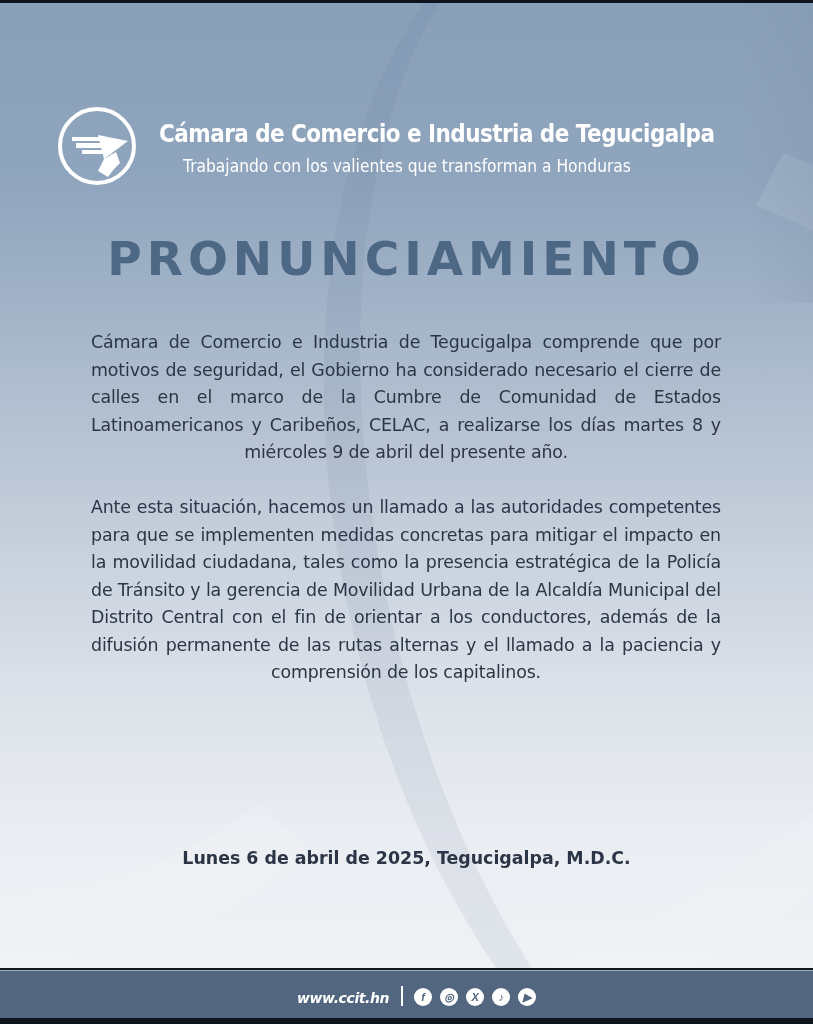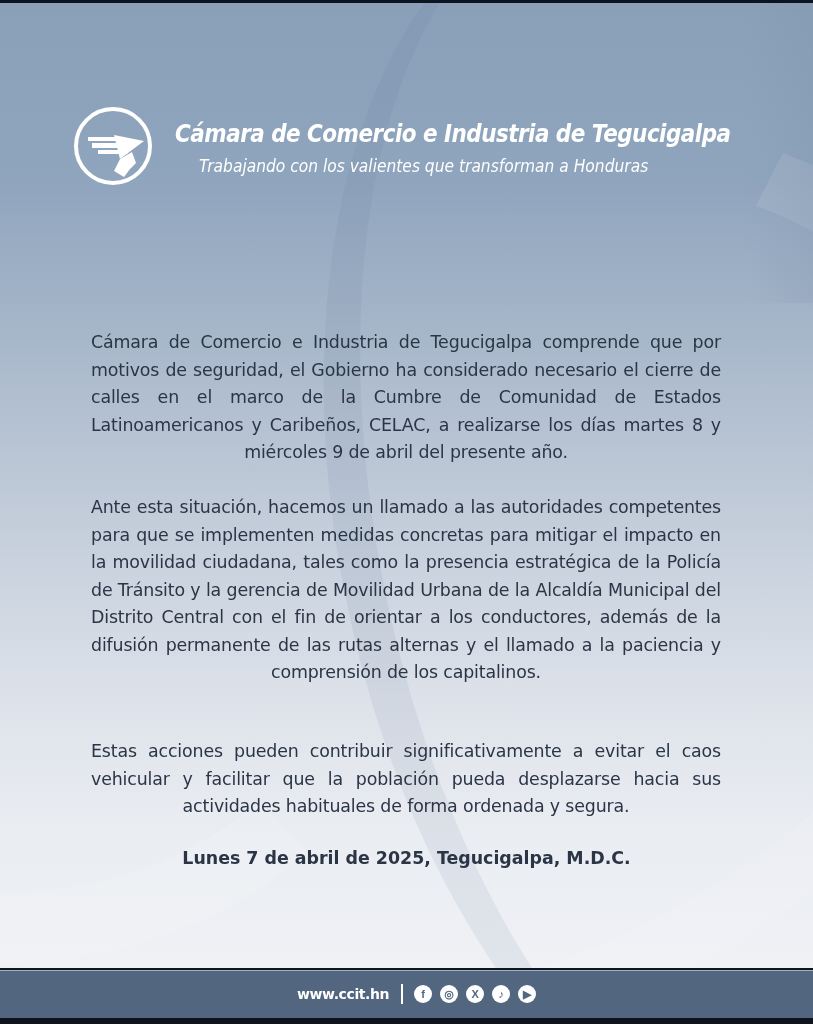--- a/index.html
+++ b/index.html
@@ -34,21 +34,21 @@
     .swoosh-3 {
       left: -420px; top: 260px; width: 700px; height: 560px;
       border: 70px solid rgba(255,255,255,0.12);
       border-right-color: transparent; border-top-color: transparent;
     }
     .right-shade {
       position: absolute; right: 0; top: 0; width: 70px; height: 300px;
       background: linear-gradient(90deg, rgba(120,140,165,0) 0%, rgba(120,140,165,0.18) 100%);
     }
 
-    .header { position: absolute; left: 74px; top: 104px; width: 690px; height: 86px; font-style: italic; }
+    .header { position: absolute; left: 58px; top: 104px; width: 690px; height: 86px; }
     .logo {
       position: absolute; left: 0; top: 0; width: 78px; height: 78px;
       border: 4px solid #ffffff; border-radius: 50%; box-sizing: border-box;
     }
     .logo svg { position: absolute; left: 6px; top: 8px; }
     .org-name {
       position: absolute; left: 101px; top: 12px;
       font-size: 25px; font-weight: bold; color: #ffffff;
       letter-spacing: -0.6px; white-space: nowrap;
       font-family: "DejaVu Sans", sans-serif;
@@ -84,21 +84,21 @@
       font-family: "DejaVu Sans", sans-serif;
     }
 
     .footer {
       position: absolute; left: 0; top: 970px; width: 813px; height: 48px;
       background: #526680;
       border-top: 1px solid #9fb0c4;
     }
     .footer-inner {
       position: absolute; left: 297px; top: 11px; height: 24px;
-      display: flex; align-items: center; gap: 4px;
+      display: flex; align-items: flex-end; gap: 4px; font-style: italic;
     }
     .footer-url {
       color: #ffffff; font-size: 14px; font-weight: bold; letter-spacing: -0.4px;
       font-family: "DejaVu Sans", sans-serif;
       margin-right: 8px;
     }
     .footer-divider { width: 2px; height: 20px; background: #ffffff; margin-right: 7px; }
     .social {
       width: 18px; height: 18px; border-radius: 50%; background: #ffffff;
       margin-right: 4px; display: flex; align-items: center; justify-content: center;
@@ -126,26 +126,26 @@
           <polygon points="14,31 40,31 44,35 14,35"></polygon>
           <polygon points="30,16 60,22 44,34 36,40"></polygon>
           <polygon points="36,40 48,33 52,44 46,50 40,58 30,52"></polygon>
         </g>
       </svg>
     </div>
     <div class="org-name">Cámara de Comercio e Industria de Tegucigalpa</div>
     <div class="tagline">Trabajando con los valientes que transforman a Honduras</div>
   </div>
 
+  <div class="title">PRONUNCIAMIENTO</div>
 
   <div class="body-text p1">Cámara de Comercio e Industria de Tegucigalpa comprende que por motivos de seguridad, el Gobierno ha considerado necesario el cierre de calles en el marco de la Cumbre de Comunidad de Estados Latinoamericanos y Caribeños, CELAC, a realizarse los días martes 8 y miércoles 9 de abril del presente año.</div>
   <div class="body-text p2">Ante esta situación, hacemos un llamado a las autoridades competentes para que se implementen medidas concretas para mitigar el impacto en la movilidad ciudadana, tales como la presencia estratégica de la Policía de Tránsito y la gerencia de Movilidad Urbana de la Alcaldía Municipal del Distrito Central con el fin de orientar a los conductores, además de la difusión permanente de las rutas alternas y el llamado a la paciencia y comprensión de los capitalinos.</div>
-  <div class="body-text p3">Estas acciones pueden contribuir significativamente a evitar el caos vehicular y facilitar que la población pueda desplazarse hacia sus actividades habituales de forma ordenada y segura.</div>
 
-  <div class="closing">Lunes 7 de abril de 2025, Tegucigalpa, M.D.C.</div>
+  <div class="closing">Lunes 6 de abril de 2025, Tegucigalpa, M.D.C.</div>
 </div>
 
 <div class="footer">
   <div class="footer-inner">
     <span class="footer-url">www.ccit.hn</span>
     <span class="footer-divider"></span>
     <span class="social">f</span>
     <span class="social">◎</span>
     <span class="social">X</span>
     <span class="social">♪</span>

